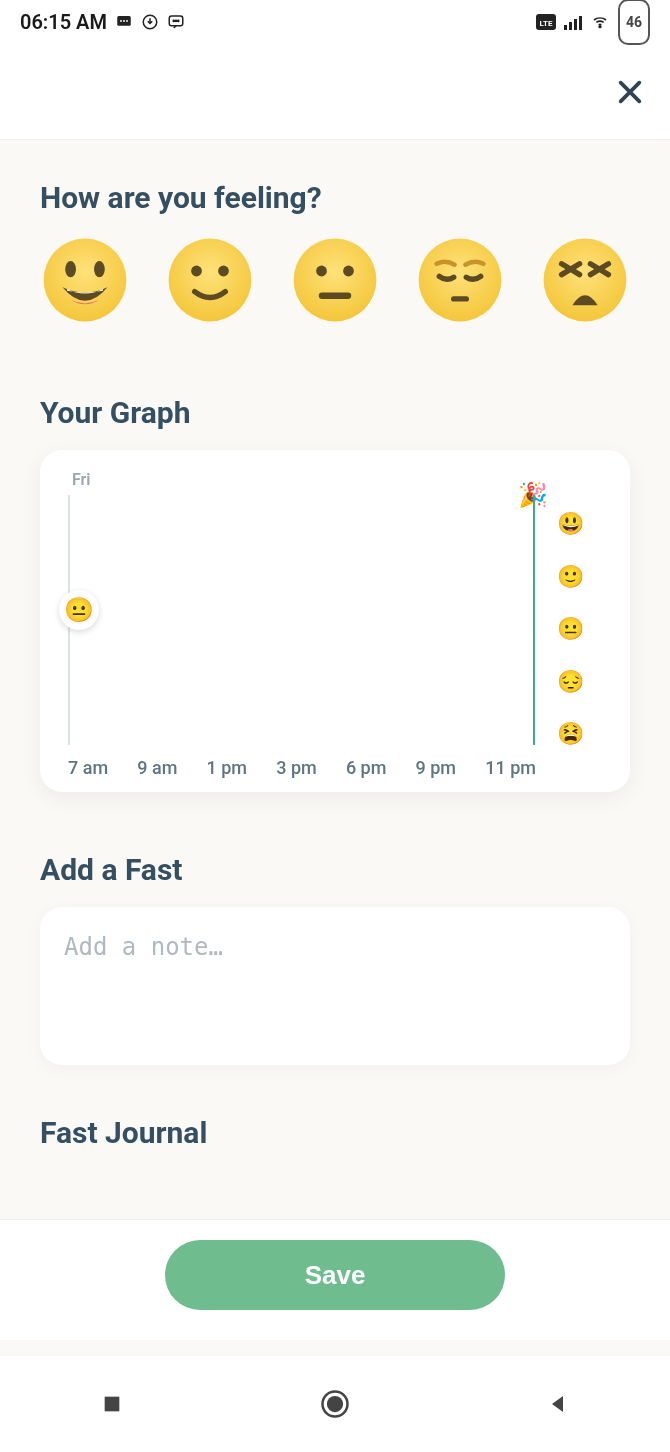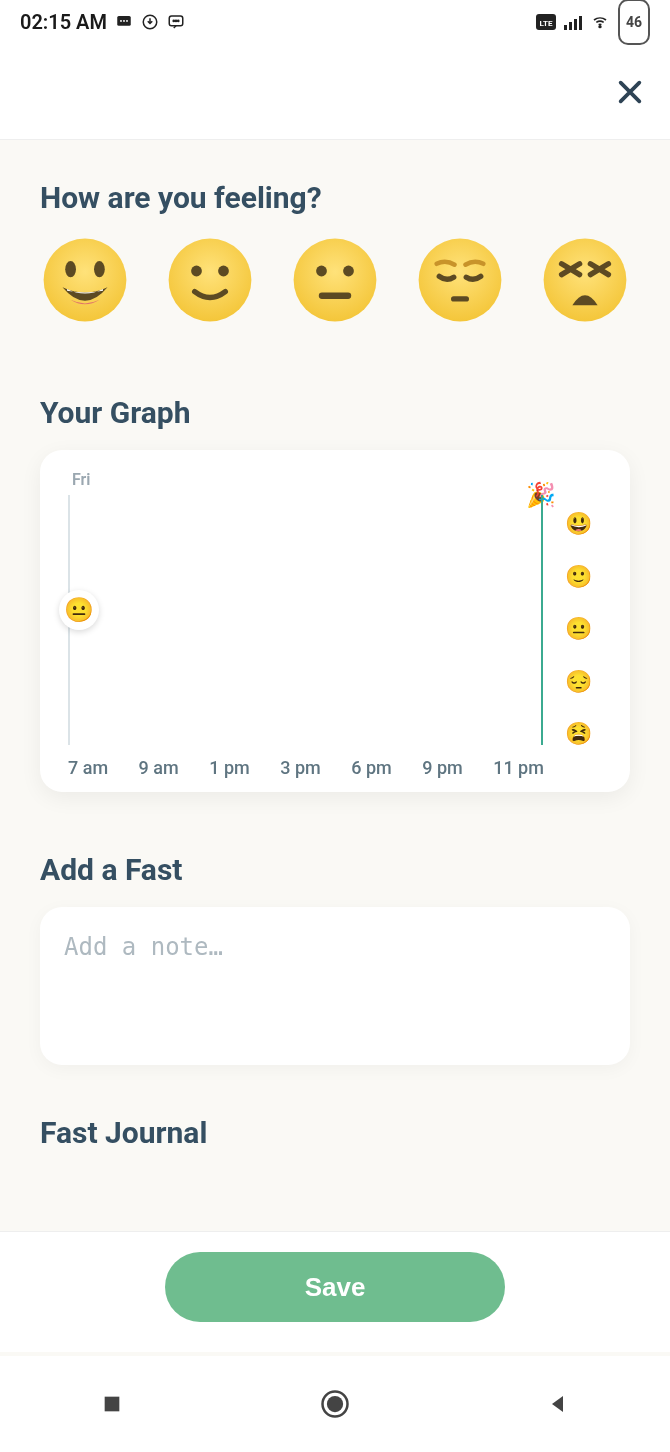--- a/index.html
+++ b/index.html
@@ -14,52 +14,52 @@
   .header-title { font-size:30px; font-weight:700; color:#354f62; }
   .close-btn { position:absolute; right:20px; top:50%; transform:translateY(-50%); width:40px; height:40px; display:flex; align-items:center; justify-content:center; cursor:pointer; }
   
   .main { background:#faf9f5; padding:40px 40px 20px 40px; height:1216px; overflow:hidden; position:relative;}
   .section-title { font-size:30px; font-weight:700; color:#354f62; margin-bottom:20px; }
   
   .mood-row { display:flex; justify-content:space-between; margin-bottom:70px; }
   .mood-cell { width:90px; height:90px; border-radius:50%; display:flex; align-items:center; justify-content:center; cursor:pointer;}
   .mood-cell svg { width:90px; height:90px; }
   
-  .graph-card { background:#fff; border-radius:22px; box-shadow:0 6px 22px rgba(0,0,0,0.06); padding:20px 28px 14px 28px; margin-bottom:60px;}
+  .graph-card { background:#fff; border-radius:22px; box-shadow:0 6px 22px rgba(0,0,0,0.06); padding:20px 36px 14px 28px; margin-bottom:60px;}
   .graph-day { font-size:16px; color:#9aa7b0; font-weight:600; margin-bottom:6px; margin-left:4px;}
   .graph-body { position:relative; height:250px; }
   .graph-plot { position:absolute; left:0; top:0; bottom:0; right:60px; border-left:2px solid #dbe3e7; }
   .graph-right-line { position:absolute; right:59px; top:0; bottom:0; width:2px; background:#3baa90; }
   .graph-party { position:absolute; right:46px; top:-14px; font-size:24px;}
   .graph-scale { position:absolute; right:0; top:18px; bottom:0; width:46px; display:flex; flex-direction:column; justify-content:space-between; align-items:center;}
   .graph-scale span { font-size:22px; line-height:22px;}
   .graph-point { position:absolute; width:40px; height:40px; border-radius:50%; background:#fff; box-shadow:0 2px 6px rgba(0,0,0,0.15); display:flex; align-items:center; justify-content:center; font-size:24px;}
   .graph-xaxis { display:flex; justify-content:space-between; margin-top:12px; padding-right:58px; }
   .graph-xaxis span { font-size:18px; color:#5f7581; font-weight:500;text-align:center;}
   
   .note-card { background:#fff; border-radius:22px; box-shadow:0 4px 18px rgba(0,0,0,0.04); padding:26px 24px; height:158px; margin-bottom:50px;}
   .note-input { width:100%; height:100%; border:none; outline:none; resize:none; font-size:24px; color:#354f62; background:transparent;}
   .note-input::placeholder { color:#aeb9c0;}
   
-  .save-bar { position:absolute; left:0; right:0; bottom:4px; background:#fff; padding:20px 0 30px 0; display:flex; justify-content:center; border-top:1px solid #eee;}
+  .save-bar { position:absolute; left:0; right:0; bottom:16px; background:#fff; padding:20px 0 30px 0; display:flex; justify-content:center; border-top:1px solid #eee;}
   .save-btn { width:340px; height:70px; border:none; border-radius:40px; background:#6fbd8f; color:#fff; font-size:26px; font-weight:600; cursor:pointer;}
   
   .navbar { height:96px; display:flex; align-items:center; justify-content:space-around; background:#fff;}
   .nav-item { width:40px; height:40px; display:flex; align-items:center; justify-content:center; cursor:pointer;}
   .signal-bars { display:inline-flex; align-items:flex-end; gap:2px; height:16px;}
   .signal-bars i { width:3px; background:#222; display:block;}
   .signal-bars i:nth-child(1){height:5px;} .signal-bars i:nth-child(2){height:8px;}
   .signal-bars i:nth-child(3){height:11px;} .signal-bars i:nth-child(4){height:14px;}
 </style>
 </head>
 <body>
 
 <div class="status-bar">
   <div class="status-left">
-    <span>02:15 AM</span>
+    <span>06:15 AM</span>
     <span class="status-icon-box">
       <svg width="18" height="18" viewBox="0 0 24 24" fill="#222">
           <rect x="3" y="4" width="18" height="13" rx="2"></rect>
           <path d="M7 20l3-3h0" fill="#222"></path>
           <circle cx="8" cy="10.5" r="1.3" fill="#fff"></circle>
           <circle cx="12" cy="10.5" r="1.3" fill="#fff"></circle>
           <circle cx="16" cy="10.5" r="1.3" fill="#fff"></circle>
         </svg>
     </span>
     <span class="status-icon-box">

